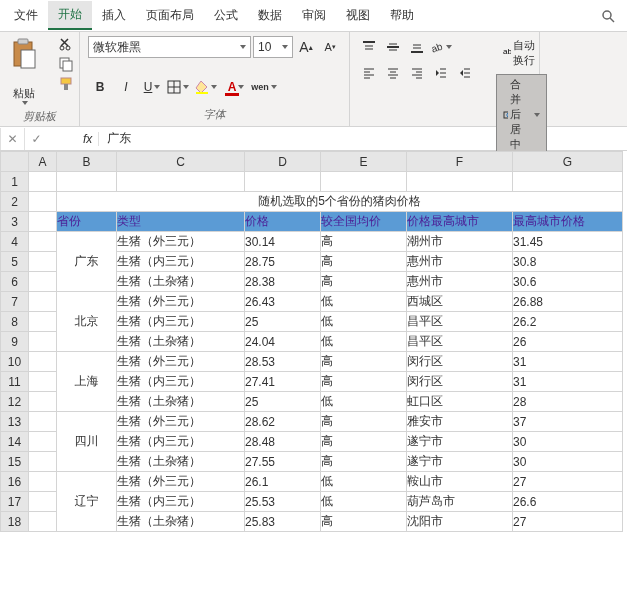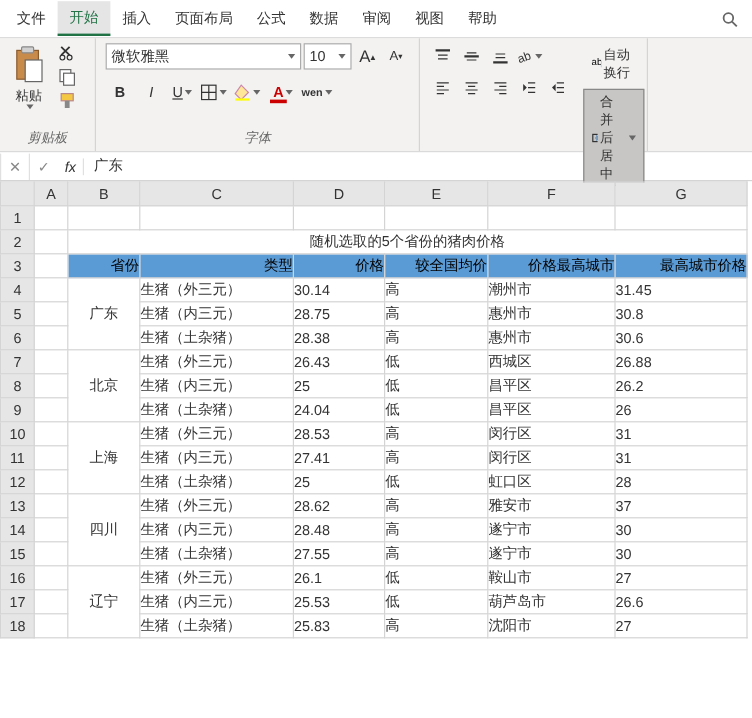--- a/index.html
+++ b/index.html
@@ -5,27 +5,27 @@
 * { margin: 0; padding: 0; box-sizing: border-box; font-family: "Microsoft YaHei", "微软雅黑", sans-serif; }
 body { background: #fff; font-size: 12px; color: #333; width: 627px; height: 598px; overflow: hidden; }
 
 .menu-bar { display: flex; align-items: center; background: #fff; border-bottom: 1px solid #d4d4d4; height: 32px; padding: 0 4px; }
 .menu-item { padding: 5px 10px; cursor: pointer; font-size: 12px; color: #333; }
 .menu-item.active { background: #e5e5e5; border-bottom: 2px solid #217346; color: #217346; }
 .search-icon-wrap { margin-left: auto; padding: 4px 8px; cursor: pointer; }
 
 .ribbon { display: flex; background: #f3f2f1; border-bottom: 1px solid #d4d4d4; height: 95px; }
 .ribbon-group { border-right: 1px solid #d4d4d4; padding: 4px 8px 2px; display: flex; flex-direction: column; }
-.ribbon-group-body { flex: 1; display: flex; align-items: flex-start; gap: 4px; }
+.ribbon-group-body { flex: 1; display: flex; align-items: flex-start; gap: 14px; }
 .ribbon-group-label { text-align: center; font-size: 11px; color: #666; padding: 2px 0; font-style: italic; }
 
 .clipboard-group { width: 80px; }
 .paste-btn { display: flex; flex-direction: column; align-items: center; padding: 2px; cursor: pointer; }
 .paste-icon { width: 28px; height: 32px; }
-.paste-label { font-size: 11px; margin-top: 2px; }
+.paste-label { font-size: 11px; margin-top: 16px; }
 .clip-side { display: flex; flex-direction: column; gap: 4px; margin-left: 4px; }
 .mini-icon { width: 16px; height: 16px; cursor: pointer; }
 
 .font-group { width: 270px; }
 .font-row { display: flex; align-items: center; gap: 2px; margin-bottom: 4px; }
 .font-select { flex: 1; height: 22px; border: 1px solid #ababab; background: #fff; padding: 0 4px; font-size: 12px; display: flex; align-items: center; justify-content: space-between; cursor: pointer; }
 .font-size-select { width: 40px; height: 22px; border: 1px solid #ababab; background: #fff; padding: 0 4px; font-size: 12px; display: flex; align-items: center; justify-content: space-between; cursor: pointer; }
 .aa-btn { width: 22px; height: 22px; display: flex; align-items: center; justify-content: center; cursor: pointer; font-size: 12px; }
 .fmt-btn { width: 24px; height: 22px; display: flex; align-items: center; justify-content: center; cursor: pointer; font-weight: bold; }
 .fmt-btn.italic { font-style: italic; font-weight: normal; }
@@ -34,31 +34,31 @@
 
 .align-group { width: 190px; }
 .align-row { display: flex; align-items: center; gap: 2px; margin-bottom: 4px; }
 .align-btn { width: 22px; height: 22px; display: flex; align-items: center; justify-content: center; cursor: pointer; }
 .wrap-btn { display: flex; align-items: center; gap: 2px; padding: 2px 6px; cursor: pointer; font-size: 11px; }
 .merge-btn { display: flex; align-items: center; gap: 2px; padding: 2px 6px; cursor: pointer; font-size: 11px; background: #c8c6c4; border: 1px solid #888; }
 
 .name-box-bar { display: flex; align-items: center; height: 24px; border-bottom: 1px solid #d4d4d4; background: #fff; }
 .name-box { width: 80px; height: 20px; border: 1px solid #ababab; margin: 0 4px; padding: 0 4px; display: flex; align-items: center; font-size: 11px; justify-content: space-between; }
 .fb-btn { width: 24px; height: 22px; display: flex; align-items: center; justify-content: center; border-left: 1px solid #e0e0e0; cursor: pointer; color: #888; }
-.fx-label { font-style: italic; font-size: 12px; padding: 0 6px; border-right: 1px solid #e0e0e0; }
+.fx-label { font-style: italic; font-size: 12px; padding: 0 6px; border-right: 1px solid #e0e0e0; margin-left: 29px; }
 .formula-input { flex: 1; padding: 0 8px; font-size: 12px; }
 
 .grid-wrap { position: relative; overflow: auto; height: calc(598px - 28px - 95px - 24px); }
 .spreadsheet { border-collapse: collapse; table-layout: fixed; }
 .spreadsheet th, .spreadsheet td { border: 1px solid #d4d4d4; font-size: 12px; font-weight: normal; padding: 0; height: 20px; }
 .col-header { background: #e6e6e6; text-align: center; height: 20px; }
 .row-header { background: #e6e6e6; text-align: center; width: 28px; }
 .corner { background: #e6e6e6; width: 28px; }
 .cell { background: #fff; padding: 0 4px; overflow: hidden; white-space: nowrap; text-align: center; }
-.data-th { background: #5b9bd5; color: #000000; font-weight: normal; border: 1px solid #000; padding: 2px 6px; font-size: 12px; text-align: right; height: 20px; }
+.data-th { background: #5b9bd5; color: #4c1d95; font-weight: normal; border: 1px solid #000; padding: 2px 6px; font-size: 12px; text-align: left; height: 20px; }
 .data-td { border: 1px solid #000; padding: 2px 6px; font-size: 12px; height: 20px; background: #fff; }
 .merged-prov { text-align: center; vertical-align: middle; }
 
 .triangle-down { display: inline-block; width: 0; height: 0; border-left: 3px solid transparent; border-right: 3px solid transparent; border-top: 4px solid #666; margin-left: 2px; }
 
 svg { display: block; }
 </style>
 </head>
 <body>
 

